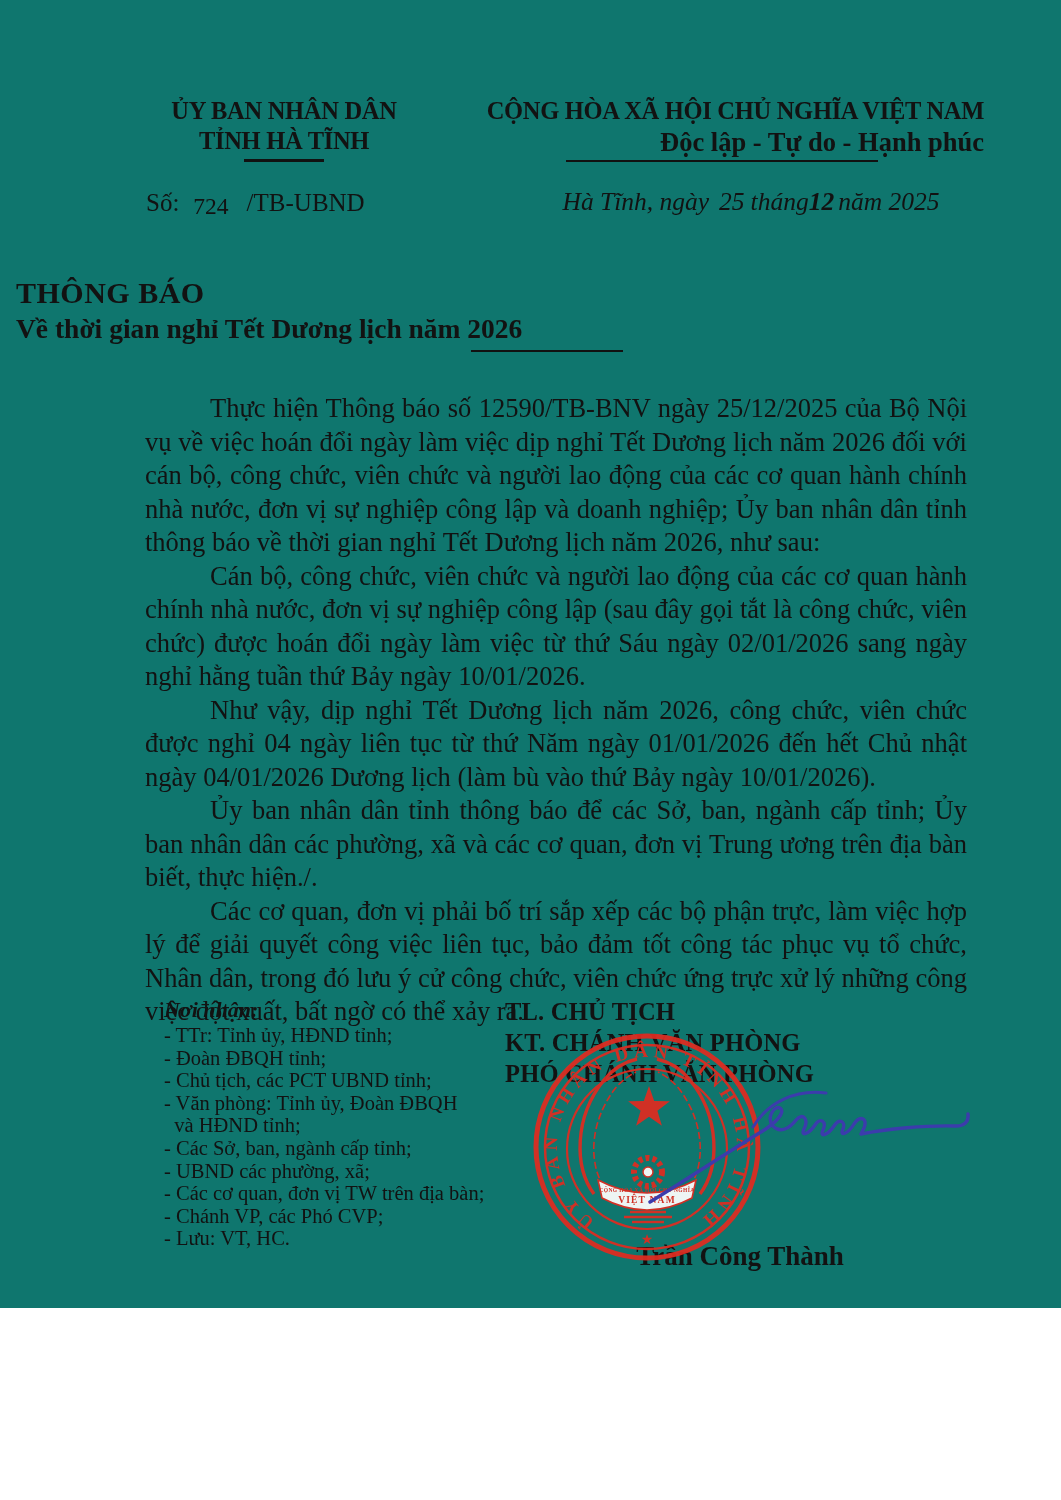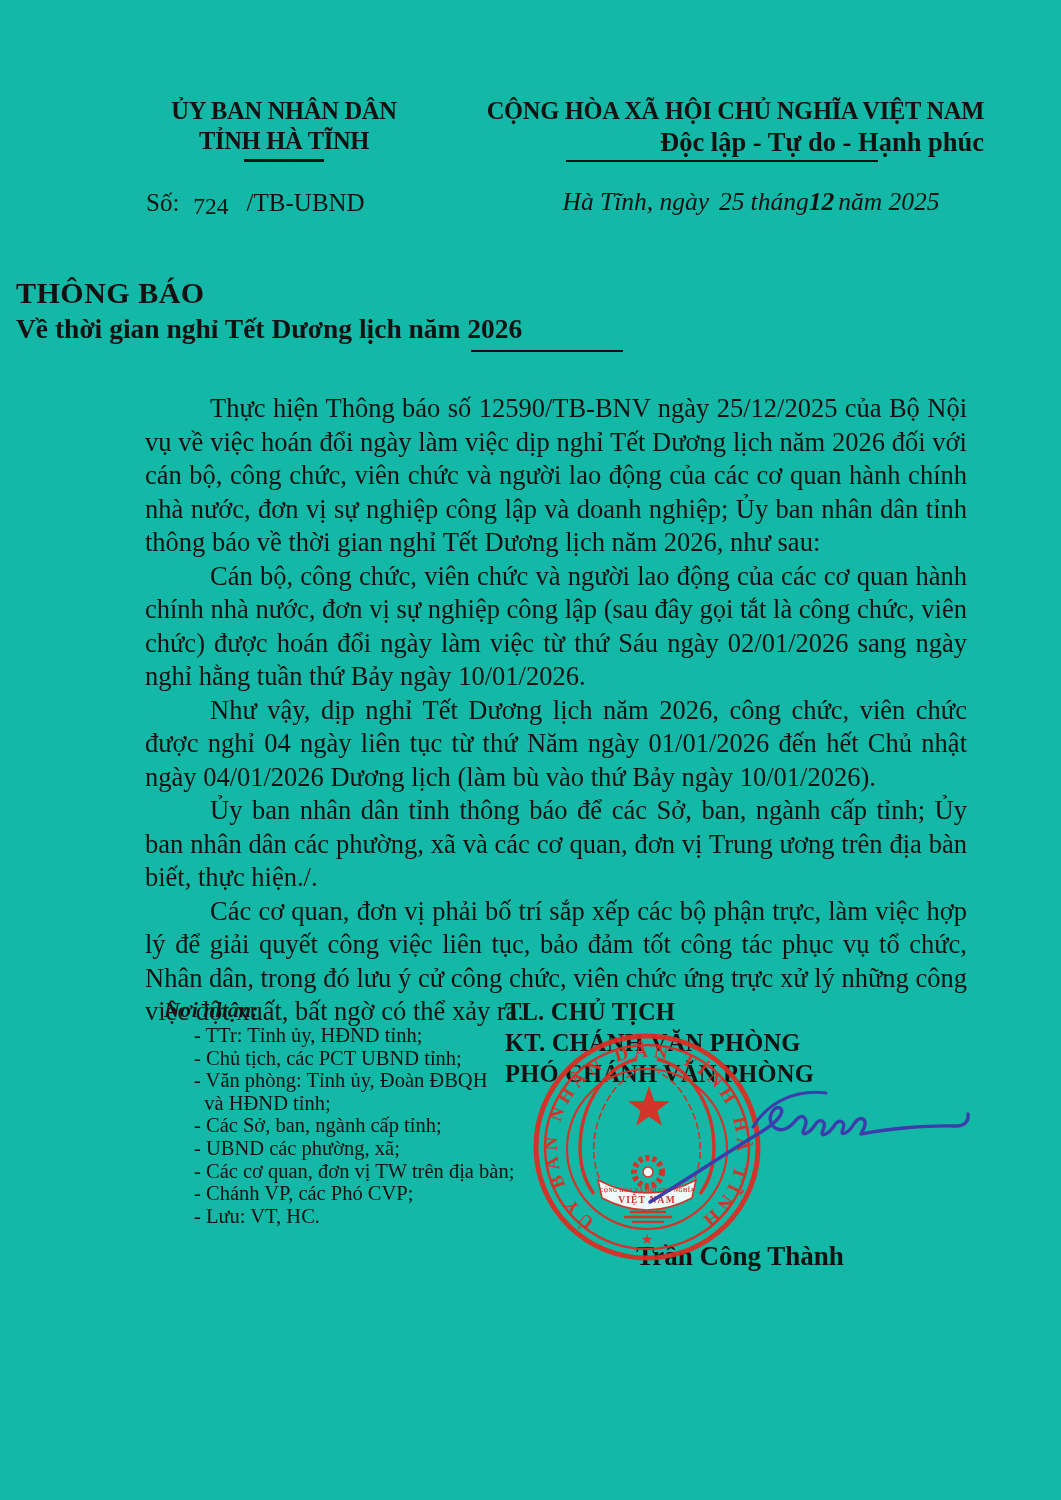--- a/index.html
+++ b/index.html
@@ -1,19 +1,19 @@
 <!DOCTYPE html>
 <html><head>
 <meta charset="utf-8">
 <style>
   html,body{margin:0;padding:0;background:#ffffff;}
   .page{
     position:relative;
-    width:1061px;height:1500px;
-    background:#14b8a6;
+    width:1061px;height:1308px;
+    background:#0f766e;
     font-family:"Liberation Serif","DejaVu Serif",serif;
     color:#121212;
     overflow:hidden;
   }
   
   .header-left{position:absolute;left:138px;top:96px;width:292px;text-align:center;}
   .header-left .l1,.header-left .l2{font-weight:bold;font-size:24.5px;line-height:30px;letter-spacing:-0.3px;}
   .hl-underline{width:80px;height:0;border-bottom:3px solid #111;margin:3px auto 0 auto;}
   .header-right{position:absolute;left:460px;top:96px;width:524px;text-align:right;}
   .header-right .l1{font-weight:bold;font-size:24.5px;line-height:30px;letter-spacing:-0.3px;}
@@ -31,21 +31,21 @@
   .st-underline{width:152px;height:0;border-bottom:2.5px solid #111;margin:5px auto 0 auto;}
   
   .body-text{position:absolute;left:145px;top:392px;width:822px;}
   .body-text p{
     margin:0;font-size:26.5px;line-height:33.5px;
     text-align:justify;text-indent:65px;
   }
   
   .recipients{position:absolute;left:164px;top:996px;width:370px;}
   .recipients .head{font-size:22px;font-weight:bold;font-style:italic;line-height:27px;margin-bottom:1px;}
-  .recipients .line{font-size:20.5px;line-height:22.6px;white-space:pre-wrap;margin-left:30px;}
+  .recipients .line{font-size:20.5px;line-height:22.6px;white-space:pre-wrap;}
   
   .sign-titles{position:absolute;left:505px;top:996px;width:470px;z-index:1;}
   .sign-titles div{font-size:24.5px;font-weight:bold;line-height:31px;letter-spacing:0.2px;}
   .sign-name{position:absolute;left:505px;top:1241px;width:470px;text-align:center;
     font-size:27px;font-weight:bold;z-index:1;}
   
   .seal{position:absolute;left:532px;top:1032px;width:230px;height:230px;z-index:2;opacity:0.93;}
   .seal .red-stroke{stroke:#e02b20;fill:none;}
   .seal text{fill:#e02b20;}
   .sig-ink{position:absolute;left:556px;top:1072px;width:424px;height:140px;z-index:3;}
@@ -86,20 +86,21 @@
     <p>Thực hiện Thông báo số 12590/TB-BNV ngày 25/12/2025 của Bộ Nội vụ về việc hoán đổi ngày làm việc dịp nghỉ Tết Dương lịch năm 2026 đối với cán bộ, công chức, viên chức và người lao động của các cơ quan hành chính nhà nước, đơn vị sự nghiệp công lập và doanh nghiệp; Ủy ban nhân dân tỉnh thông báo về thời gian nghỉ Tết Dương lịch năm 2026, như sau:</p>
     <p>Cán bộ, công chức, viên chức và người lao động của các cơ quan hành chính nhà nước, đơn vị sự nghiệp công lập (sau đây gọi tắt là công chức, viên chức) được hoán đổi ngày làm việc từ thứ Sáu ngày 02/01/2026 sang ngày nghỉ hằng tuần thứ Bảy ngày 10/01/2026.</p>
     <p>Như vậy, dịp nghỉ Tết Dương lịch năm 2026, công chức, viên chức được nghỉ 04 ngày liên tục từ thứ Năm ngày 01/01/2026 đến hết Chủ nhật ngày 04/01/2026 Dương lịch (làm bù vào thứ Bảy ngày 10/01/2026).</p>
     <p>Ủy ban nhân dân tỉnh thông báo để các Sở, ban, ngành cấp tỉnh; Ủy ban nhân dân các phường, xã và các cơ quan, đơn vị Trung ương trên địa bàn biết, thực hiện./.</p>
     <p>Các cơ quan, đơn vị phải bố trí sắp xếp các bộ phận trực, làm việc hợp lý để giải quyết công việc liên tục, bảo đảm tốt công tác phục vụ tổ chức, Nhân dân, trong đó lưu ý cử công chức, viên chức ứng trực xử lý những công việc đột xuất, bất ngờ có thể xảy ra.</p>
   </div>
 
   <div class="recipients">
     <div class="head">Nơi nhận:</div>
     <div class="line">- TTr: Tỉnh ủy, HĐND tỉnh;</div>
+    <div class="line">- Đoàn ĐBQH tỉnh;</div>
     <div class="line">- Chủ tịch, các PCT UBND tỉnh;</div>
     <div class="line">- Văn phòng: Tỉnh ủy, Đoàn ĐBQH</div>
     <div class="line">  và HĐND tỉnh;</div>
     <div class="line">- Các Sở, ban, ngành cấp tỉnh;</div>
     <div class="line">- UBND các phường, xã;</div>
     <div class="line">- Các cơ quan, đơn vị TW trên địa bàn;</div>
     <div class="line">- Chánh VP, các Phó CVP;</div>
     <div class="line">- Lưu: VT, HC.</div>
   </div>
 

